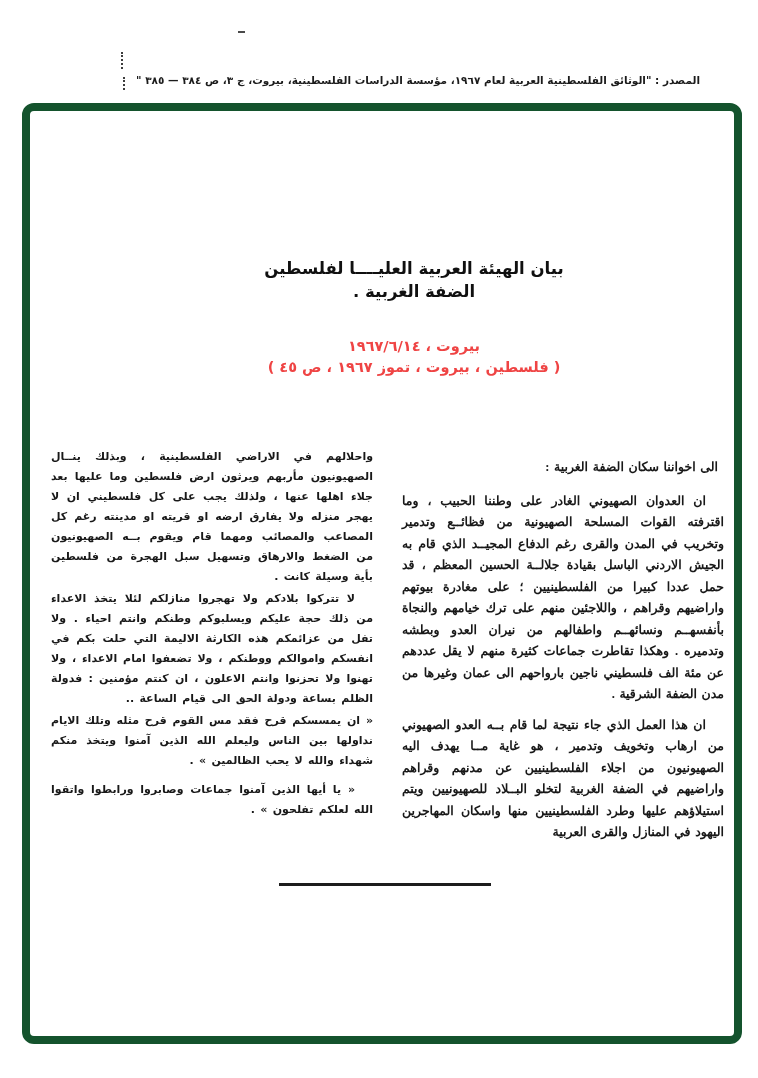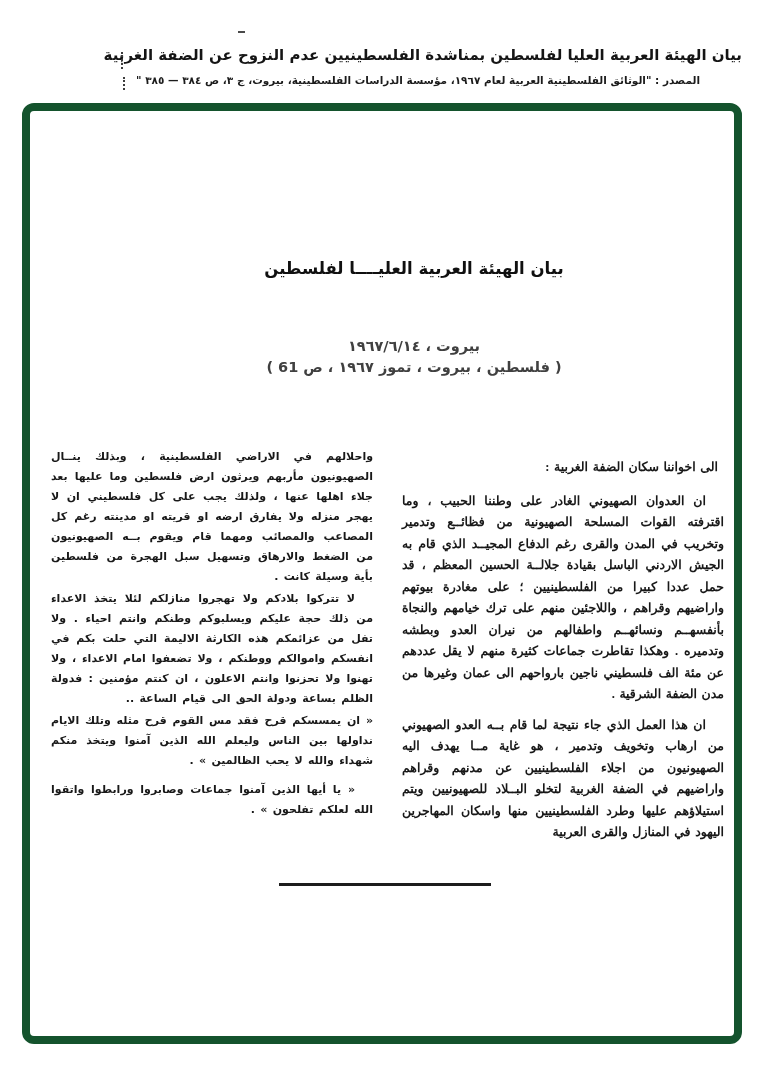--- a/index.html
+++ b/index.html
@@ -90,21 +90,21 @@
   }
   .doc-date {
     position: absolute;
     top: 225px;
     left: 184px;
     width: 400px;
     text-align: center;
     font-size: 14.5px;
     font-weight: bold;
     line-height: 21px;
-    color: #404040;
+    color: #ef4444;
   }
   
   .col {
     position: absolute;
     color: #181818;
     font-weight: bold;
     text-align: justify;
     word-spacing: 1.5px;
   }
   .col p { margin: 0; }
@@ -136,35 +136,35 @@
     width: 212px;
     height: 0;
     border-top: 3px solid #1c1c1c;
   }
 </style>
 </head>
 <body>
 
 <div class="page">
 
-  <div class="header-title">بيان الهيئة العربية العليا لفلسطين بمناشدة الفلسطينيين عدم النزوح عن الضفة الغربية</div>
   <div class="header-source">المصدر : "الوثائق الفلسطينية العربية لعام ١٩٦٧، مؤسسة الدراسات الفلسطينية، بيروت، ج ٣، ص ٣٨٤ — ٣٨٥ "</div>
   <div class="scan-dash"></div>
   <div class="scan-mark-1"></div>
   <div class="scan-mark-2"></div>
 
   <div class="doc-frame">
 
     <div class="doc-title">
       <div>بيان الهيئة العربية العليــــا لفلسطين</div>
+      <div>الضفة الغربية .</div>
     </div>
 
     <div class="doc-date">
       <div>بيروت ، ١٩٦٧/٦/١٤</div>
-      <div>( فلسطين ، بيروت ، تموز ١٩٦٧ ، ص 61 )</div>
+      <div>( فلسطين ، بيروت ، تموز ١٩٦٧ ، ص ٤٥ )</div>
     </div>
 
     <div class="col col-right">
       <p class="salutation indent-sm">الى اخواننا سكان الضفة الغربية :</p>
       <p class="indent">ان العدوان الصهيوني الغادر على وطننا الحبيب ، وما اقترفته القوات المسلحة الصهيونية من فظائــع وتدمير وتخريب في المدن والقرى رغم الدفاع المجيــد الذي قام به الجيش الاردني الباسل بقيادة جلالــة الحسين المعظم ، قد حمل عددا كبيرا من الفلسطينيين ؛ على مغادرة بيوتهم واراضيهم وقراهم ، واللاجئين منهم على ترك خيامهم والنجاة بأنفسهــم ونسائهــم واطفالهم من نيران العدو وبطشه وتدميره . وهكذا تقاطرت جماعات كثيرة منهم لا يقل عددهم عن مئة الف فلسطيني ناجين بارواحهم الى عمان وغيرها من مدن الضفة الشرقية .</p>
       <p class="indent gap-top">ان هذا العمل الذي جاء نتيجة لما قام بــه العدو الصهيوني من ارهاب وتخويف وتدمير ، هو غاية مــا يهدف اليه الصهيونيون من اجلاء الفلسطينيين عن مدنهم وقراهم واراضيهم في الضفة الغربية لتخلو البــلاد للصهيونيين ويتم استيلاؤهم عليها وطرد الفلسطينيين منها واسكان المهاجرين اليهود في المنازل والقرى العربية</p>
     </div>
 
     <div class="col col-left">
       <p>واحلالهم في الاراضي الفلسطينية ، وبذلك ينــال الصهيونيون مأربهم ويرثون ارض فلسطين وما عليها بعد جلاء اهلها عنها ، ولذلك يجب على كل فلسطيني ان لا يهجر منزله ولا يفارق ارضه او قريته او مدينته رغم كل المصاعب والمصائب ومهما قام ويقوم بــه الصهيونيون من الضغط والارهاق وتسهيل سبل الهجرة من فلسطين بأية وسيلة كانت .</p>

